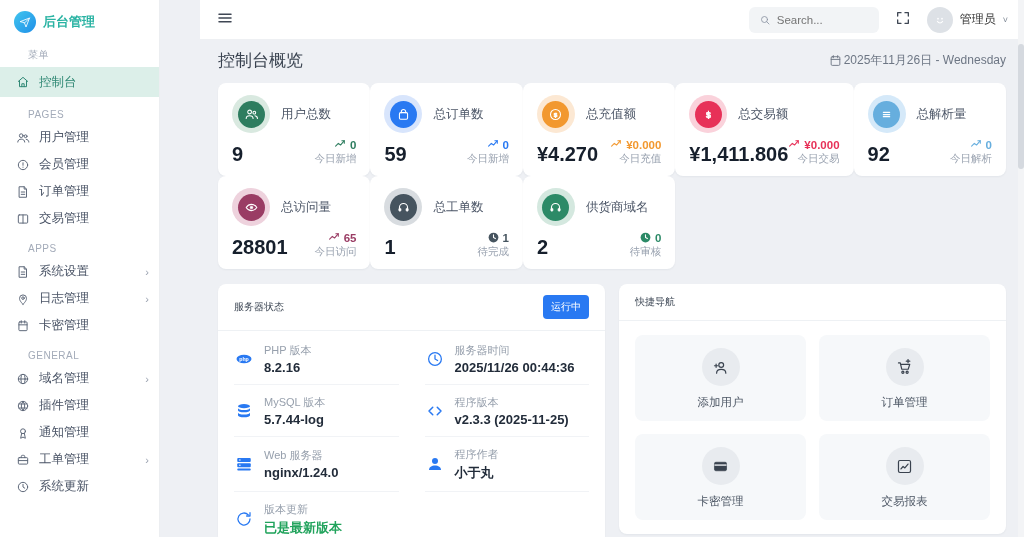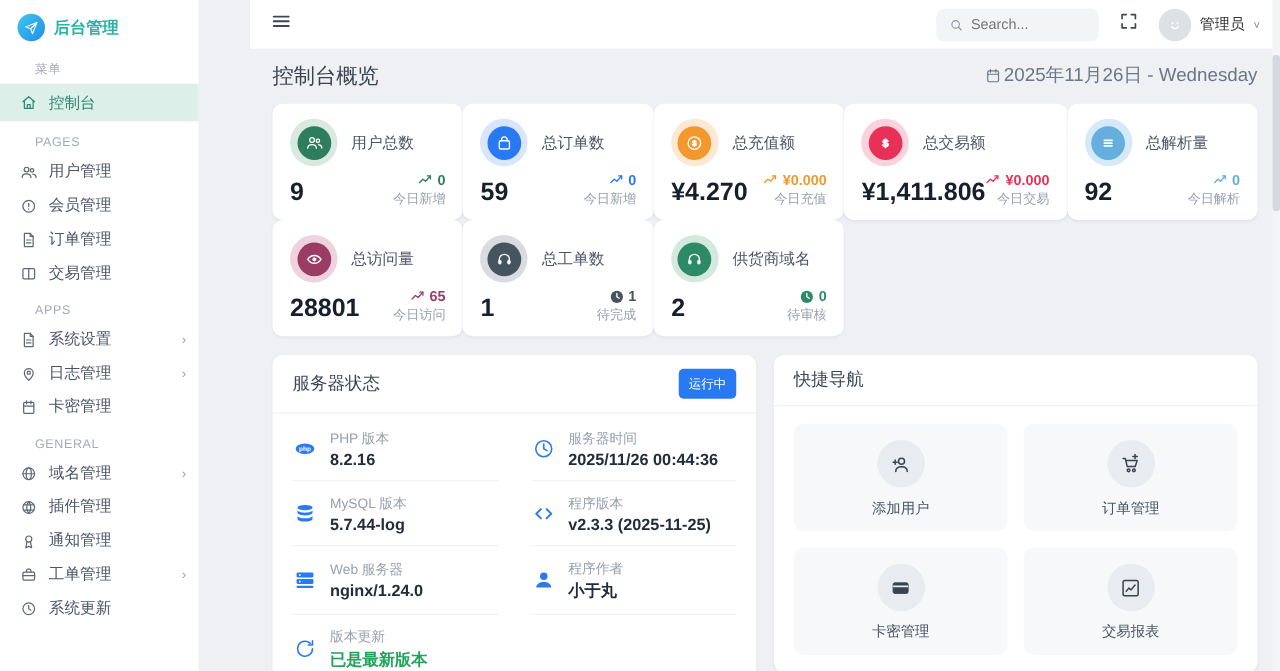--- a/index.html
+++ b/index.html
@@ -32,21 +32,21 @@
   .fullscreen svg{width:16px;height:16px;stroke:#3f4754;stroke-width:2;}
   .userchip{display:flex;align-items:center;gap:7px;cursor:pointer;}
   .avatar{width:26px;height:26px;border-radius:50%;background:#dde1e6;display:flex;align-items:center;justify-content:center;}
   .avatar svg{width:16px;height:16px;}
   .user-name{font-size:12px;color:#333;}
   .user-caret{font-size:9px;color:#7c8693;}
 
   .content{flex:1;padding:9px 18px 0;overflow:hidden;border-radius:19px;}
   .page-head{display:flex;align-items:center;justify-content:space-between;margin-bottom:11px;}
   .page-title{font-size:17px;color:#3a4350;font-weight:500;}
-  .page-date{display:flex;align-items:center;gap:2px;font-size:15px;color:#6d7684;text-align:right;}
+  .page-date{display:flex;align-items:center;gap:2px;font-size:12px;color:#6d7684;text-align:right;}
   .page-date svg{width:13px;height:13px;stroke:#6d7684;}
 
   
   .stats{display:grid;grid-template-columns:repeat(5,1fr);gap:0;}
   .card{background:#fff;border-radius:8px;padding:12px 14px 10px;box-shadow:0 1px 2px rgba(20,30,50,.05);}
   .card-top{display:flex;align-items:center;gap:11px;margin-bottom:5px;}
   .icon-wrap{width:38px;height:38px;border-radius:50%;display:flex;align-items:center;justify-content:center;flex-shrink:0;}
   .icon-inner{width:27px;height:27px;border-radius:50%;display:flex;align-items:center;justify-content:center;}
   .icon-inner svg{width:15px;height:15px;stroke:#fff;}
   .card-label{font-size:12.5px;color:#4b5566;}
@@ -62,21 +62,21 @@
   .c3 .icon-wrap{background:#fad2db}.c3 .icon-inner{background:#e73158}.c3 .trend-line{color:#e73158}
   .c4 .icon-wrap{background:#d5e9f9}.c4 .icon-inner{background:#66aede}.c4 .trend-line{color:#66aede}
   .c5 .icon-wrap{background:#eed2dd}.c5 .icon-inner{background:#9a3c64}.c5 .trend-line{color:#9a3c64}
   .c6 .icon-wrap{background:#d8dce0}.c6 .icon-inner{background:#46545f}.c6 .trend-line{color:#46545f}
   .c7 .icon-wrap{background:#d4e8df}.c7 .icon-inner{background:#2c8a67}.c7 .trend-line{color:#2c8a67}
 
   
   .panels{display:grid;grid-template-columns:1fr 1fr;gap:14px;margin-top:15px;align-items:start;}
   .panel{background:#fff;border-radius:8px;box-shadow:0 1px 2px rgba(20,30,50,.05);}
   .panel-head{display:flex;align-items:center;justify-content:space-between;padding:11px 16px;border-bottom:1px solid #eef1f4;}
-  .panel-title{font-size:14px;color:#3c4654;}
+  .panel-title{font-size:10px;color:#3c4654;}
   .badge{background:#2979f2;color:#fff;font-size:10px;padding:5px 8px;border-radius:4px;}
   .server-grid{display:grid;grid-template-columns:1fr 1fr;column-gap:26px;padding:2px 16px 8px;}
   .srv-item{display:flex;align-items:center;gap:10px;padding:9.5px 0;border-bottom:1px solid #f1f3f6;}
   .srv-item.last{border-bottom:none;}
   .srv-icon{width:20px;display:flex;justify-content:center;flex-shrink:0;}
   .srv-icon svg{width:18px;height:18px;}
   .srv-label{font-size:11px;color:#97a0ad;margin-bottom:2px;}
   .srv-value{font-size:13px;font-weight:bold;color:#222c3a;}
   .srv-value.ok{color:#21a35c;}
 

